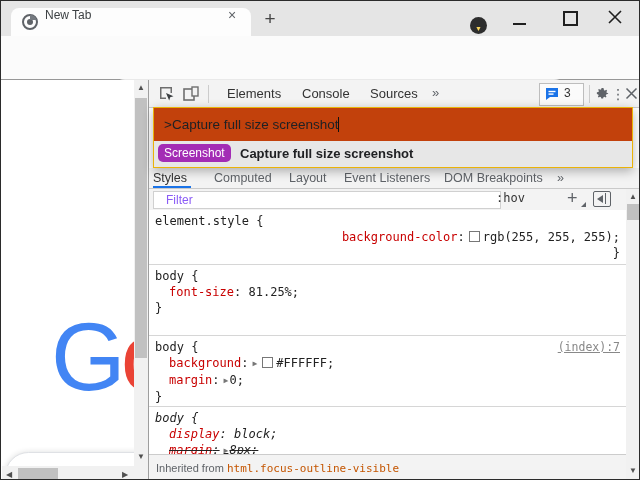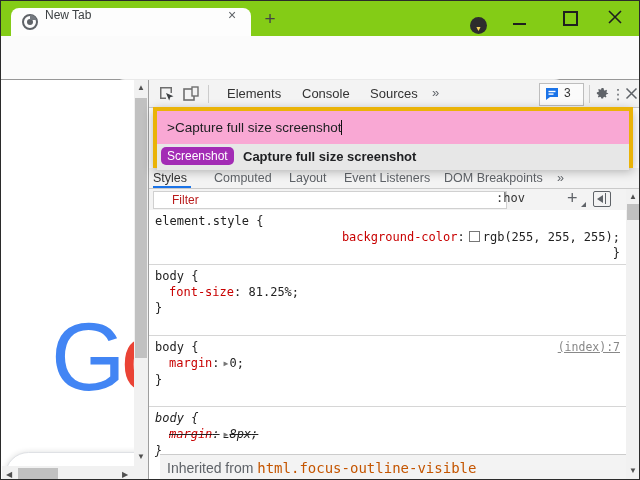--- a/index.html
+++ b/index.html
@@ -1,20 +1,20 @@
 <!DOCTYPE html>
 <html><head>
 <meta charset="utf-8">
 <style>
   html,body{margin:0;padding:0;background:#888;}
   #window{position:relative;width:640px;height:480px;background:#fff;border:1px solid #2b2b2b;box-sizing:border-box;overflow:hidden;
           font-family:"Liberation Sans",sans-serif;-webkit-font-smoothing:antialiased;}
   .abs{position:absolute;}
   
-  #titlebar{left:0;top:0;width:100%;height:35px;background:#84cc16;}
+  #titlebar{left:0;top:0;width:100%;height:35px;background:#e5e5e5;}
   #tab{left:10px;top:7px;width:240px;height:28px;background:#fdfdfd;border-radius:8px 8px 0 0;}
   #tab-title{left:44px;top:7px;font-size:12px;color:#3c4043;line-height:14px;}
   #tab-close{left:222px;top:5px;width:18px;height:18px;font-size:14px;color:#5f6368;text-align:center;line-height:18px;cursor:default;}
   #newtab-btn{left:259px;top:8px;width:20px;height:20px;font-size:19px;color:#454545;text-align:center;line-height:19px;}
   #profile-chip{left:469px;top:16px;width:17px;height:17px;border-radius:50%;background:#2d2d2d;text-align:center;}
   #profile-chip span{font-size:7px;color:#f9d65c;line-height:17px;}
   #btn-min{left:512px;top:22px;width:13px;height:2px;background:#1f1f1f;}
   #btn-max{left:562px;top:10px;width:11px;height:11px;border:2px solid #1f1f1f;}
   #btn-close{left:606px;top:8px;width:16px;height:16px;}
   
@@ -51,56 +51,56 @@
   
   #devtools{left:147px;top:79px;width:492px;height:400px;background:#fff;border-left:1px solid #9e9e9e;box-sizing:border-box;}
   #dt-toolbar{left:148px;top:79px;width:491px;height:27px;background:#f3f3f3;border-bottom:1px solid #cacaca;}
   .dt-tab{top:85px;font-size:13px;color:#333;}
   .dt-sep{top:84px;width:1px;height:18px;background:#ccc;}
   #dt-more{top:84px;font-size:13px;color:#5f6368;}
   #issues-btn{left:538px;top:82px;width:43px;height:21px;border:1px solid #bdbdbd;background:#fbfbfb;}
   #issues-count{left:24px;top:2px;font-size:12px;color:#333;}
   #dt-dots{left:610px;top:83px;width:14px;height:20px;font-size:14px;color:#5f6368;text-align:center;line-height:20px;}
   
-  #cmd{left:152px;top:106px;width:480px;height:61px;background:#f9a8d4;border:4px solid #eab308;box-shadow:0 3px 10px rgba(0,0,0,.3);box-sizing:border-box;z-index:5;}
+  #cmd{left:152px;top:106px;width:480px;height:61px;background:#c2410c;border:1px solid #eab308;box-shadow:0 3px 10px rgba(0,0,0,.3);box-sizing:border-box;z-index:5;}
   #cmd-input-row{left:0;top:0;width:100%;height:33px;}
   #cmd-text{left:10px;top:0;line-height:33px;font-size:13.5px;color:#202124;}
   #cmd-caret{width:1px;height:15px;background:#111;display:inline-block;vertical-align:-3px;}
   #cmd-suggestion{left:0;top:33px;width:100%;height:26px;background:#e7e7e7;}
   #cmd-badge{left:4px;top:3px;height:18px;line-height:18px;padding:0 6px;background:#a32cb5;border-radius:5px;color:#fff;font-size:12px;}
   #cmd-sugg-text{left:86px;top:0;line-height:26px;font-size:13px;font-weight:bold;color:#202124;}
   
   #panel-tabs{left:148px;top:167px;width:491px;height:20px;background:#f3f3f3;border-bottom:1px solid #cacaca;}
   .ptab{top:170px;font-size:12.5px;color:#5f6368;}
   #ptab-styles{color:#333;}
   #ptab-underline{left:152px;top:185px;width:38px;height:2px;background:#1a73e8;}
   
   #filter-row{left:148px;top:188px;width:491px;height:21px;background:#f3f3f3;border-bottom:1px solid #ccc;}
-  #filter-input{left:152px;top:190px;width:334px;height:16px;background:#fff;border:1px solid #d0d0d0;font-size:12px;color:#b91c1c;line-height:16px;padding-left:18px;}
+  #filter-input{left:152px;top:190px;width:334px;height:16px;background:#fff;border:1px solid #d0d0d0;font-size:12px;color:#8b5cf6;line-height:16px;padding-left:12px;}
   .styletool{top:190px;font-size:12px;color:#333;font-family:"DejaVu Sans Mono",monospace;}
   #tool-plus{left:566px;top:187px;font-size:18px;color:#5f6368;font-family:"Liberation Sans",sans-serif;}
   #tool-plus-corner{left:580px;top:201px;width:0;height:0;border-left:5px solid transparent;border-bottom:5px solid #5f6368;}
   #tool-panel-icon{left:592px;top:190px;width:16px;height:14px;border:1px solid #5f6368;border-radius:2px;background:#f3f3f3;}
   #tool-panel-tri{left:3px;top:3px;width:0;height:0;border-top:4px solid transparent;border-bottom:4px solid transparent;border-right:6px solid #5f6368;}
   #tool-panel-bar{left:11px;top:1px;width:1px;height:11px;background:#5f6368;}
   
   #rules{left:148px;top:209px;width:477px;height:244px;background:#fff;font-family:"DejaVu Sans Mono",monospace;font-size:12px;color:#222;}
   .section{position:relative;border-bottom:1px solid #d6d6d6;padding:3px 6px 3px 6px;}
   .rule-head{display:flex;justify-content:space-between;line-height:16px;}
   .sel{color:#222;}
   .src-link{color:#888;text-decoration:underline;font-size:11.5px;}
   .src-plain{color:#777;font-style:italic;font-size:12px;text-decoration:none;}
   .code-line{line-height:16px;padding-left:14px;white-space:nowrap;}
   .pname{color:#c80000;}
   .pval{color:#222;}
   .swatch{display:inline-block;width:9px;height:9px;border:1px solid #777;background:#fff;vertical-align:-1px;margin:0 3px 0 4px;}
   .tri{color:#777;font-size:8px;vertical-align:1px;margin:0 1px 0 4px;}
   .ua{font-style:italic;}
   .struck{text-decoration:line-through;text-align:right;}
-  #inherited{left:148px;top:453px;width:477px;height:26px;background:#f3f3f3;border-top:1px solid #ccc;line-height:26px;padding-left:7px;box-sizing:border-box;font-size:14px;color:#5f6368;margin-left:11px;}
+  #inherited{left:148px;top:453px;width:477px;height:26px;background:#f3f3f3;border-top:1px solid #ccc;line-height:26px;padding-left:7px;box-sizing:border-box;font-size:11px;color:#5f6368;}
   #inherited-node{font-family:"DejaVu Sans Mono",monospace;color:#c45500;}
   
   #dt-vsb{left:625px;top:188px;width:14px;height:291px;}
   #dt-vsb-up{left:625px;top:190px;width:14px;height:12px;line-height:12px;}
   #dt-vsb-thumb{left:626px;top:203px;width:12px;height:16px;}
   #dt-vsb-down{left:625px;top:464px;width:14px;height:12px;line-height:12px;}
   svg{display:block;}
 </style>
 </head>
 <body>
@@ -247,28 +247,30 @@
         </div>
       <div class="code-line"><span class="pname">font-size</span><span>:</span> <span class="pval">81.25%</span><span>;</span></div>
       <div class="code-line" style="padding-left:0;"><span>}</span></div>
     </div>
 
     <div class="section" style="height:64px;">
       <div class="rule-head">
           <span><span class="sel">body</span> <span>{</span></span>
           <span class="src-link">(index):7</span>
         </div>
+      <div class="code-line"><span class="pname">background</span><span>:</span><span class="tri">▶</span><span class="swatch"></span><span class="pval">#FFFFFF</span><span>;</span></div>
       <div class="code-line"><span class="pname">margin</span><span>:</span><span class="tri">▶</span><span class="pval">0</span><span>;</span></div>
       <div class="code-line" style="padding-left:0;"><span>}</span></div>
     </div>
 
     <div class="section ua" style="height:61px;border-bottom:none;">
       <div class="rule-head">
           <span><span class="sel">body</span> <span>{</span></span>
         </div>
+      <div class="code-line"><span class="pname">display</span><span>:</span> <span class="pval">block</span><span>;</span></div>
       <div class="code-line"><span class="struck"><span class="pname">margin</span><span>:</span><span class="tri">▶</span><span class="pval">8px</span><span>;</span></span></div>
       <div class="code-line" style="padding-left:0;"><span>}</span></div>
     </div>
   </div>
 
   <div id="inherited" class="abs"><span>Inherited from </span><span id="inherited-node">html.focus-outline-visible</span></div>
 
   <div id="dt-vsb" class="abs sb-track"></div>
   <div id="dt-vsb-up" class="abs sb-arrow">▲</div>
   <div id="dt-vsb-thumb" class="abs sb-thumb"></div>

